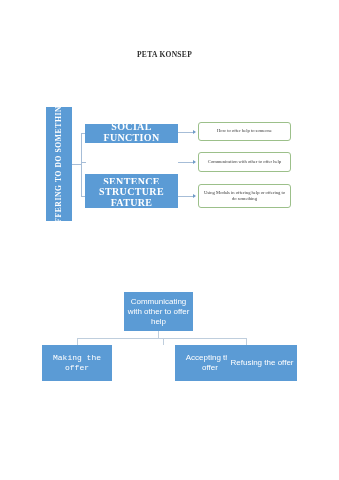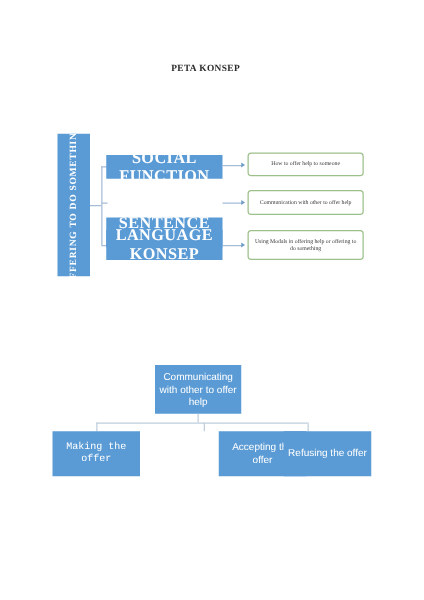--- a/index.html
+++ b/index.html
@@ -61,24 +61,25 @@
     letter-spacing: 0.6px;
     line-height: 1.15;
     text-align: center;
   }
 
   
   .cat-box {
     left: 85px;
     width: 93px;
     font-family: "Liberation Serif", serif;
-    font-size: 13px;
+    font-size: 10px;
     font-weight: bold;
     letter-spacing: 0.35px;
     padding: 0 2px;
+    align-items: flex-end;
   }
   #cat-social   { top: 124px; height: 19px; }
   #cat-sentence { top: 150px; height: 24px; margin-top: 24px; }
   #cat-language { top: 184px; height: 24px; }
 
   
   .green-box {
     position: absolute;
     left: 198px;
     width: 93px;
@@ -168,21 +169,21 @@
     <div class="conn conn-h" style="left:81px; top:162px; width:5px;"></div>
     <div class="conn conn-h" style="left:81px; top:196px; width:5px;"></div>
 
     <div class="blue-box cat-box" id="cat-social">
       <span>SOCIAL FUNCTION</span>
     </div>
     <div class="blue-box cat-box" id="cat-sentence">
       <span>SENTENCE STRUCTURE</span>
     </div>
     <div class="blue-box cat-box" id="cat-language">
-      <span>LANGUAGE KONSEP</span>
+      <span>STRUCTURE FATURE</span>
     </div>
 
     <div class="conn conn-h" style="left:178px; top:132px; width:16px;"></div>
     <div class="arrow-head" style="left:193px; top:130px;"></div>
 
     <div class="conn conn-h" style="left:178px; top:162px; width:16px;"></div>
     <div class="arrow-head" style="left:193px; top:160px;"></div>
 
     <div class="conn conn-h" style="left:178px; top:196px; width:16px;"></div>
     <div class="arrow-head" style="left:193px; top:194px;"></div>

